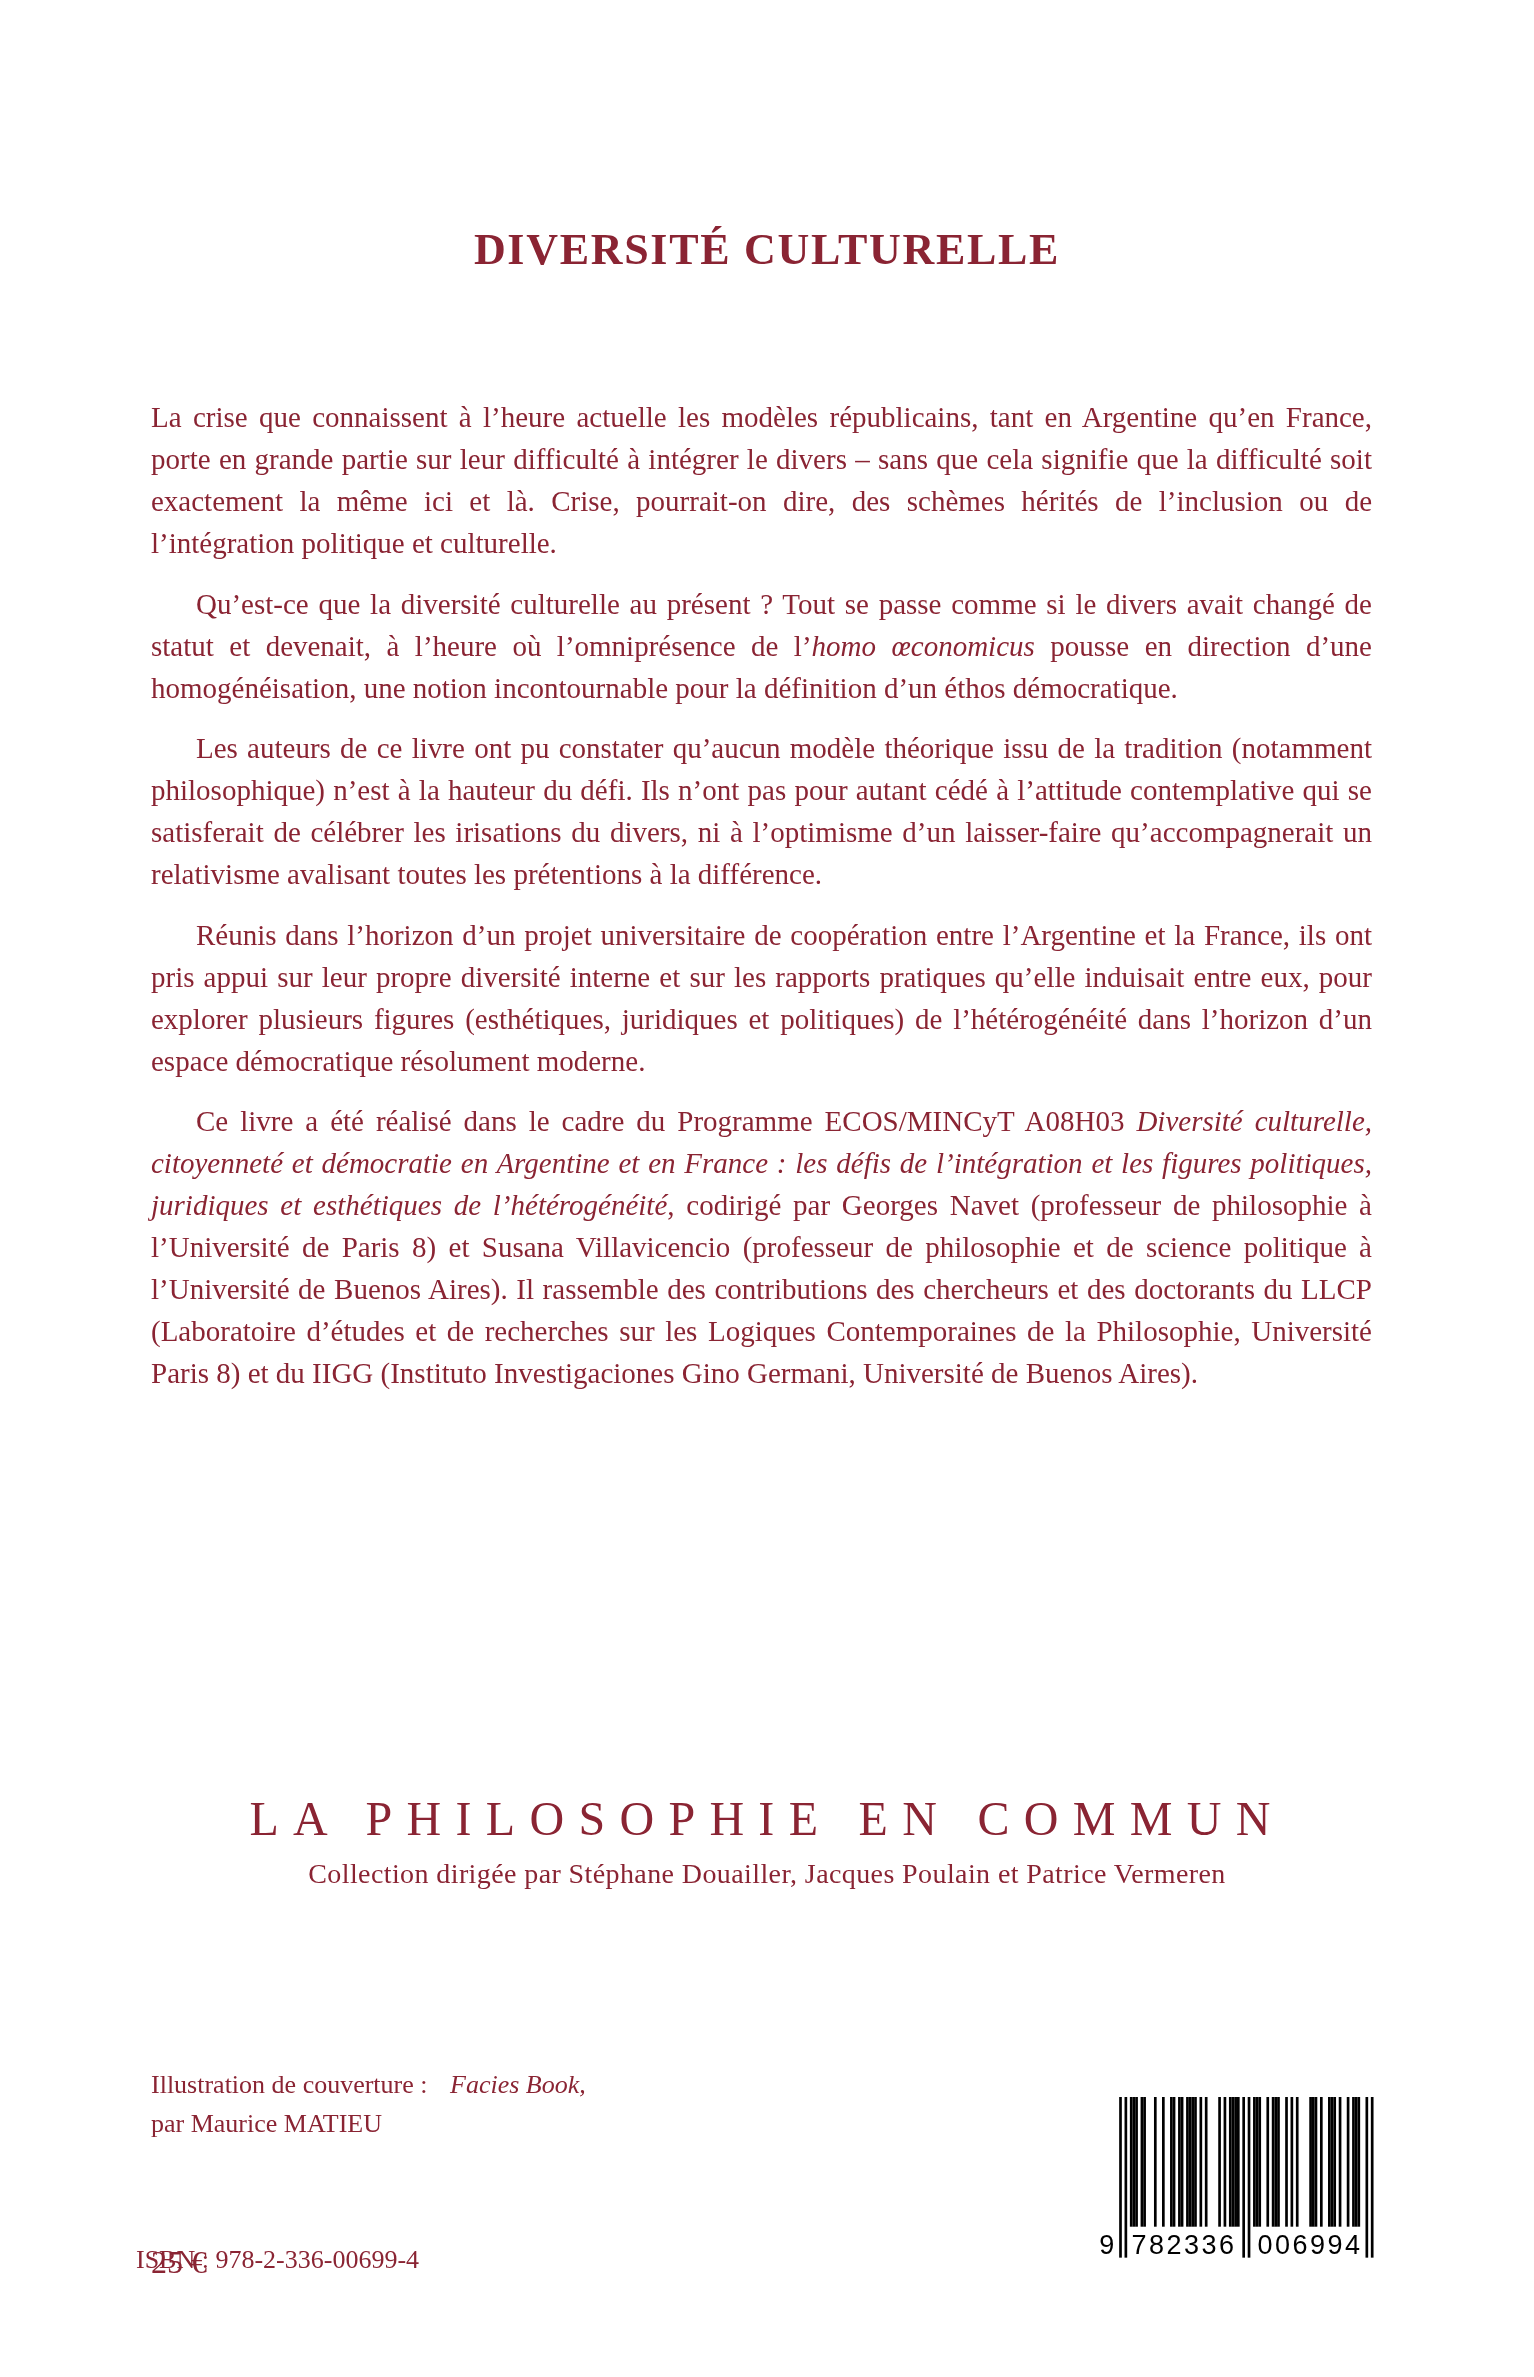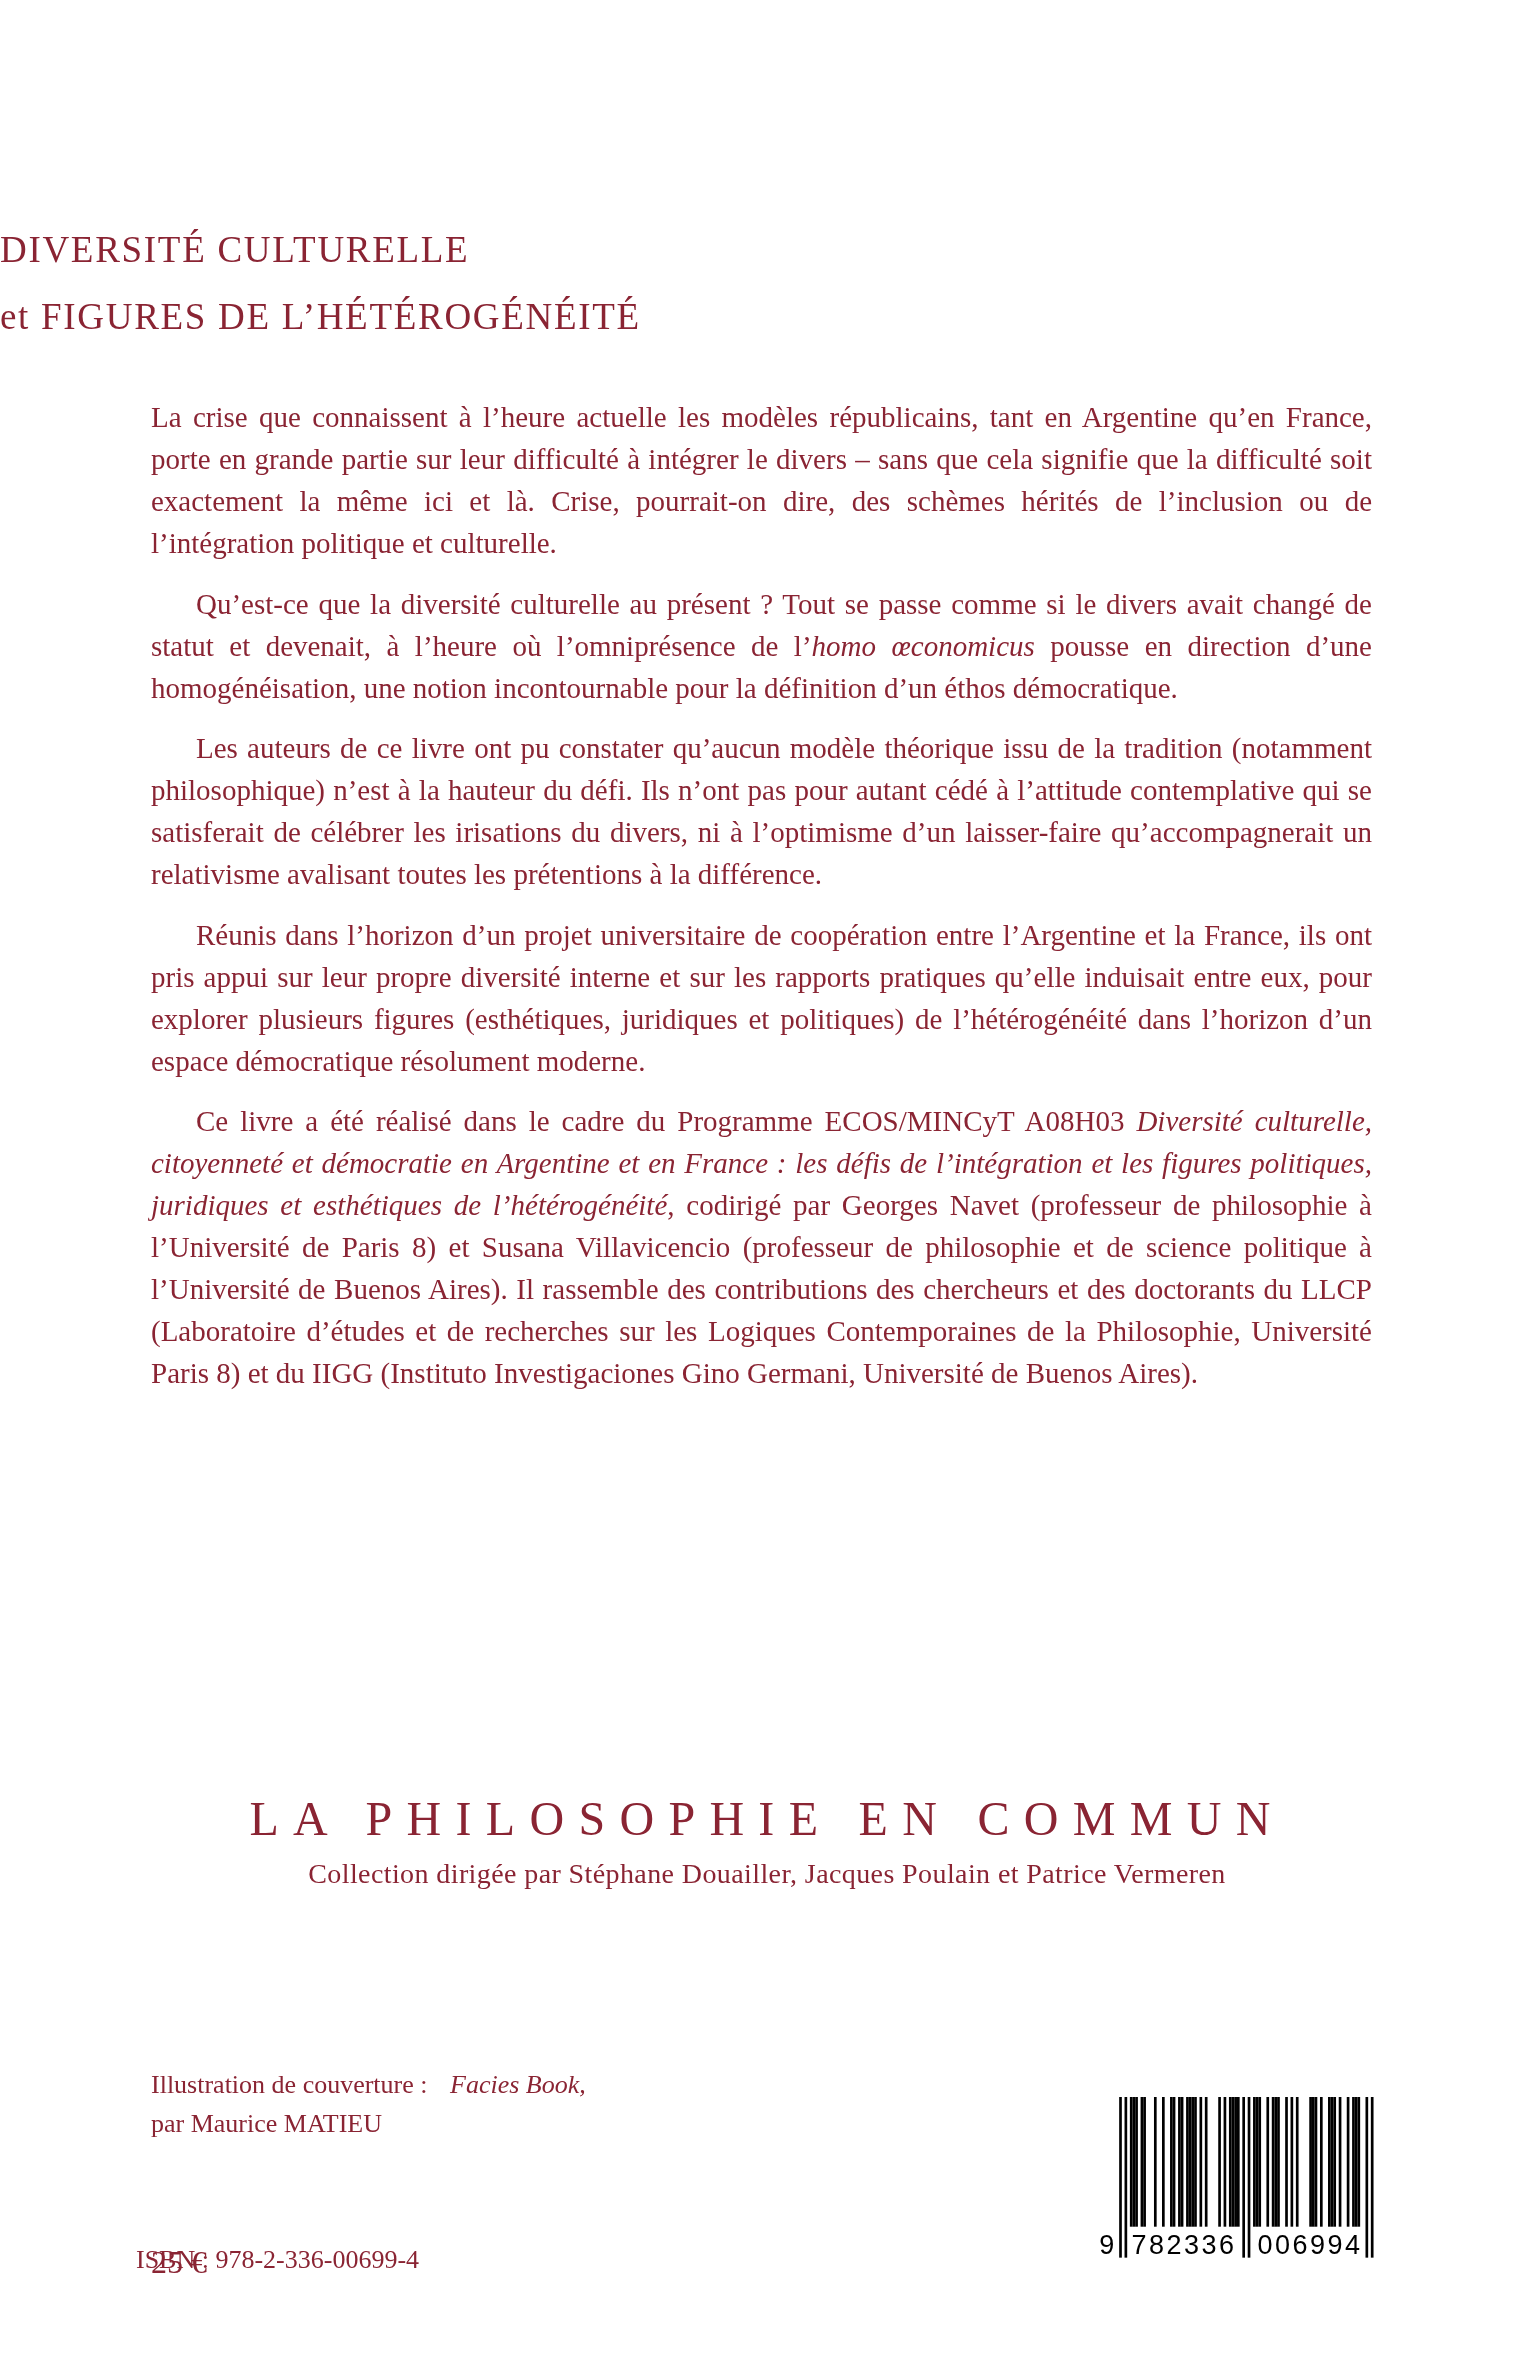--- a/index.html
+++ b/index.html
@@ -15,21 +15,22 @@
     width:1534px;height:2377px;
     margin:0 auto;
     background:var(--background);
     color:var(--ink);
     font-family:"Liberation Serif", serif;
     overflow:hidden;
   }
   
   .title-block{
     position:absolute;top:216px;left:0;right:0;
-    font-size:37px;line-height:67px;font-weight:400;
+    text-align:center;
+    font-size:44px;line-height:67px;font-weight:700;
     letter-spacing:1.7px;
   }
   
   .body-text{
     position:absolute;top:396px;left:151px;width:1221px;
     font-size:29px;line-height:42px;
     text-align:justify;
   }
   .body-text p.para{margin:0 0 18.5px 0;}
   .body-text p.para.indent{text-indent:45px;}
@@ -76,21 +77,20 @@
   .bc-d2{left:30px;width:114px;}
   .bc-d3{left:156px;width:114px;}
 </style>
 </head>
 <body>
 
 <div class="page">
 
   <div class="title-block">
     <div>DIVERSITÉ CULTURELLE</div>
-    <div>et FIGURES DE L’HÉTÉROGÉNÉITÉ</div>
   </div>
 
   <div class="body-text">
       <p class="para"><span>La crise que connaissent à l’heure actuelle les modèles républicains, tant en Argentine qu’en France, porte en grande partie sur leur difficulté à intégrer le divers – sans que cela signifie que la difficulté soit exactement la même ici et là. Crise, pourrait-on dire, des schèmes hérités de l’inclusion ou de l’intégration politique et culturelle.</span></p>
       <p class="para indent"><span>Qu’est-ce que la diversité culturelle au présent ? Tout se passe comme si le divers avait changé de statut et devenait, à l’heure où l’omniprésence de l’</span><em>homo œconomicus</em><span> pousse en direction d’une homogénéisation, une notion incontournable pour la définition d’un éthos démocratique.</span></p>
       <p class="para indent"><span>Les auteurs de ce livre ont pu constater qu’aucun modèle théorique issu de la tradition (notamment philosophique) n’est à la hauteur du défi. Ils n’ont pas pour autant cédé à l’attitude contemplative qui se satisferait de célébrer les irisations du divers, ni à l’optimisme d’un laisser-faire qu’accompagnerait un relativisme avalisant toutes les prétentions à la différence.</span></p>
       <p class="para indent"><span>Réunis dans l’horizon d’un projet universitaire de coopération entre l’Argentine et la France, ils ont pris appui sur leur propre diversité interne et sur les rapports pratiques qu’elle induisait entre eux, pour explorer plusieurs figures (esthétiques, juridiques et politiques) de l’hétérogénéité dans l’horizon d’un espace démocratique résolument moderne.</span></p>
       <p class="para indent"><span>Ce livre a été réalisé dans le cadre du Programme ECOS/MINCyT A08H03 </span><em>Diversité culturelle, citoyenneté et démocratie en Argentine et en France : les défis de l’intégration et les figures politiques, juridiques et esthétiques de l’hétérogénéité</em><span>, codirigé par Georges Navet (professeur de philosophie à l’Université de Paris 8) et Susana Villavicencio (professeur de philosophie et de science politique à l’Université de Buenos Aires). Il rassemble des contributions des chercheurs et des doctorants du LLCP (Laboratoire d’études et de recherches sur les Logiques Contemporaines de la Philosophie, Université Paris 8) et du IIGG (Instituto Investigaciones Gino Germani, Université de Buenos Aires).</span></p>
     </div>
 

